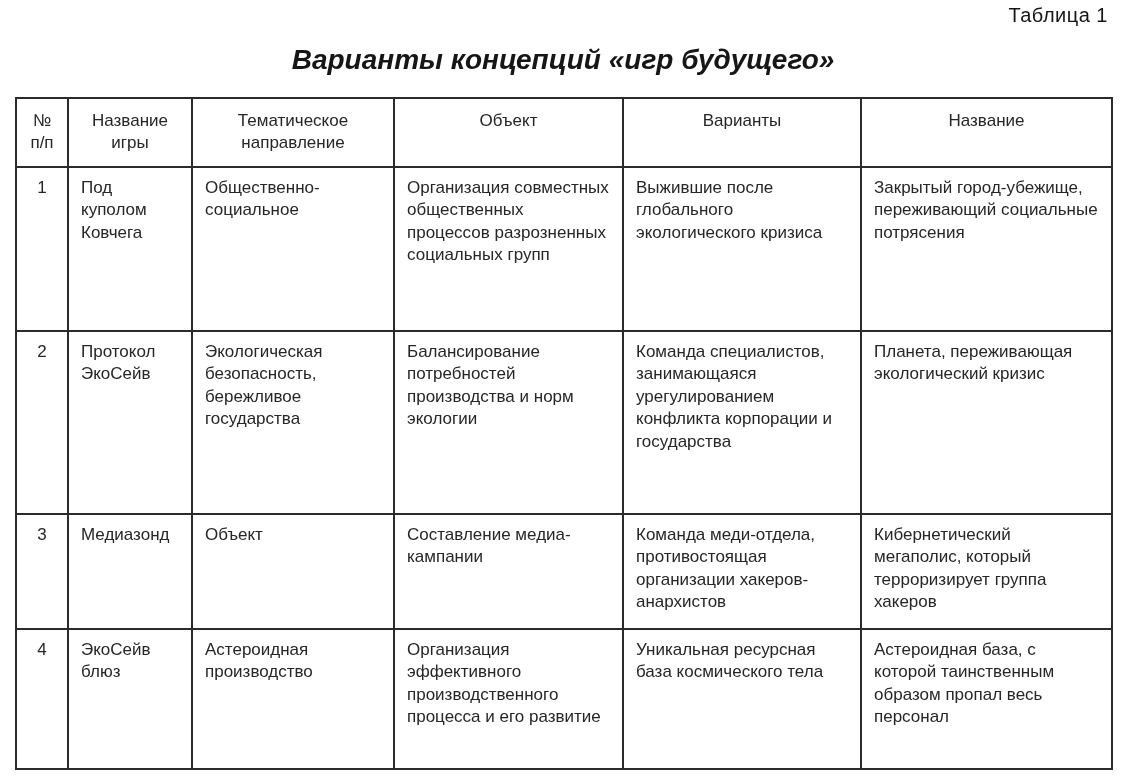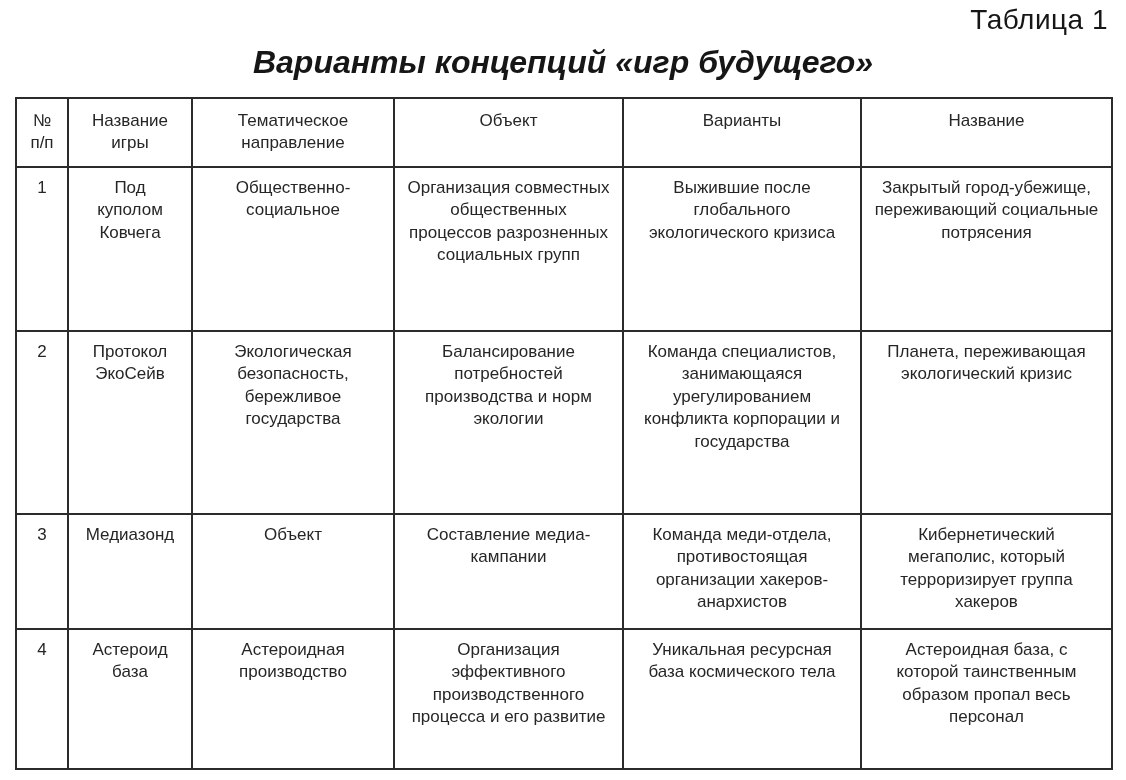--- a/index.html
+++ b/index.html
@@ -13,31 +13,31 @@
     position: relative;
     width: 1126px;
     height: 780px;
     background: #ffffff;
     overflow: hidden;
   }
   .table-label {
     position: absolute;
     top: 4px;
     right: 18px;
-    font-size: 28px;
+    font-size: 20px;
     color: #161616;
     letter-spacing: 0.5px;
   }
   .table-title {
     position: absolute;
     top: 44px;
     left: 0;
     width: 100%;
     text-align: center;
-    font-size: 32px;
+    font-size: 28px;
     font-style: italic;
     font-weight: bold;
     color: #161616;
   }
   table.concepts {
     position: absolute;
     top: 97px;
     left: 15px;
     width: 1096px;
     border-collapse: collapse;
@@ -45,21 +45,20 @@
   }
   table.concepts th,
   table.concepts td {
     border: 2px solid #2b2b2b;
     vertical-align: top;
     font-size: 17px;
     line-height: 1.32;
     color: #262626;
     padding: 9px 12px 6px 12px;
     overflow: hidden;
-    text-align: center;
   }
   table.concepts th {
     font-weight: normal;
     text-align: center;
     white-space: pre-line;
     padding-top: 11px;
   }
   table.concepts td.num {
     text-align: center;
     padding-left: 4px;
@@ -117,21 +116,21 @@
       <tr style="height:115px">
         <td class="num">3</td>
         <td>Медиазонд</td>
         <td>Объект</td>
         <td>Составление медиа-кампании</td>
         <td>Команда меди-отдела, противостоящая организации хакеров-анархистов</td>
         <td>Кибернетический мегаполис, который терроризирует группа хакеров</td>
       </tr>
       <tr style="height:140px">
         <td class="num">4</td>
-        <td>Астероид база</td>
+        <td>ЭкоСейв блюз</td>
         <td>Астероидная производство</td>
         <td>Организация эффективного производственного процесса и его развитие</td>
         <td>Уникальная ресурсная база космического тела</td>
         <td>Астероидная база, с которой таинственным образом пропал весь персонал</td>
       </tr>
     </tbody>
   </table>
 
 </div>
 

